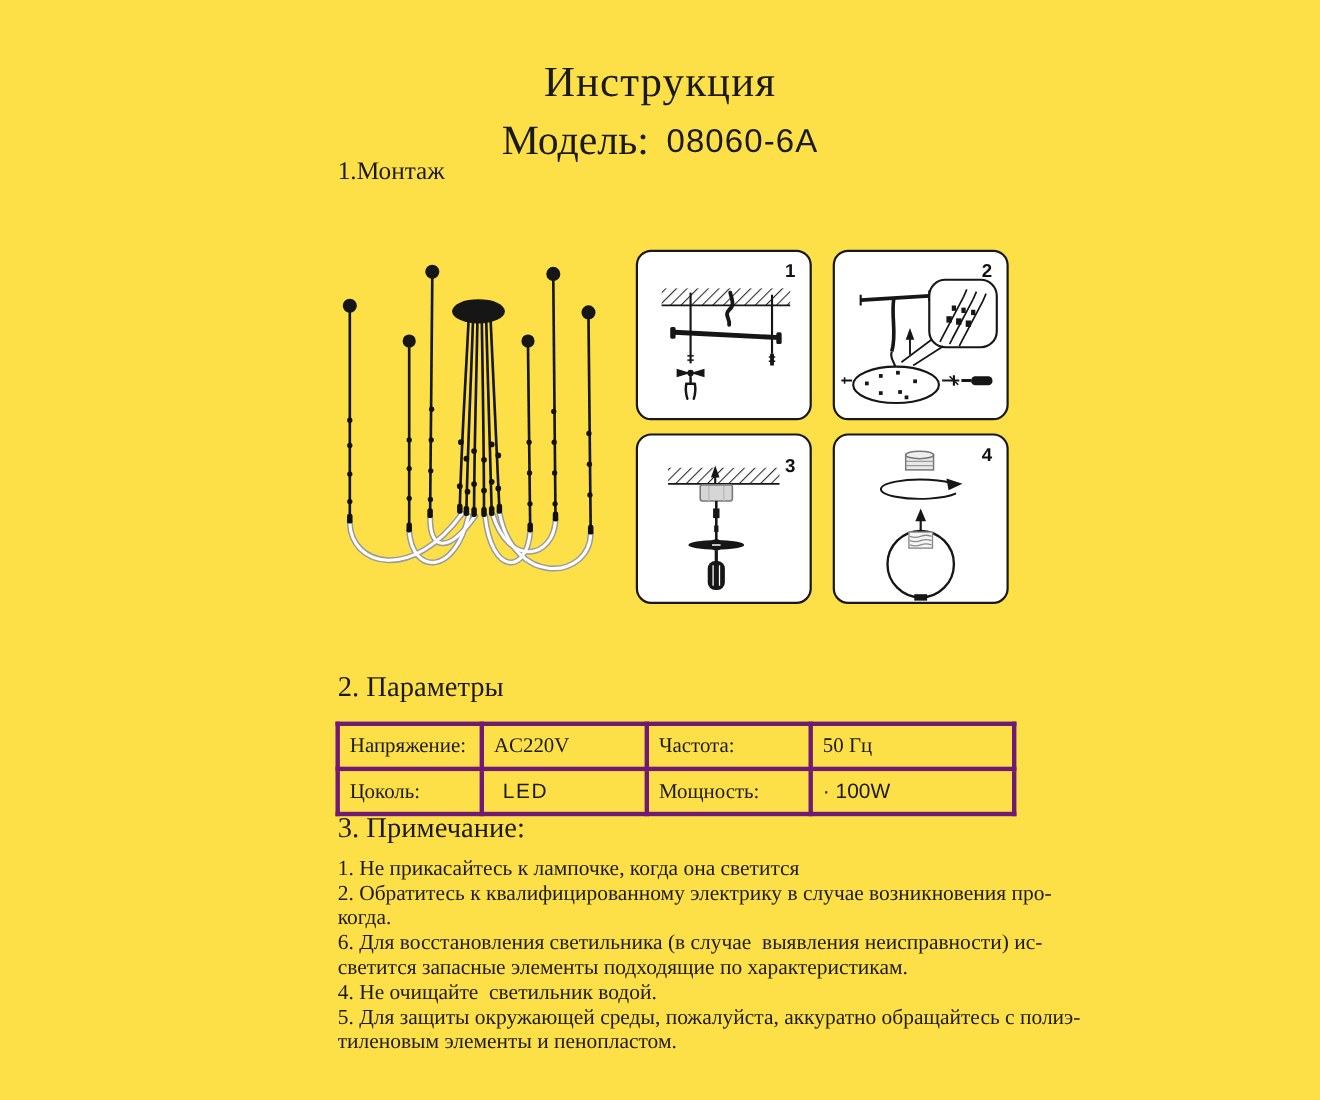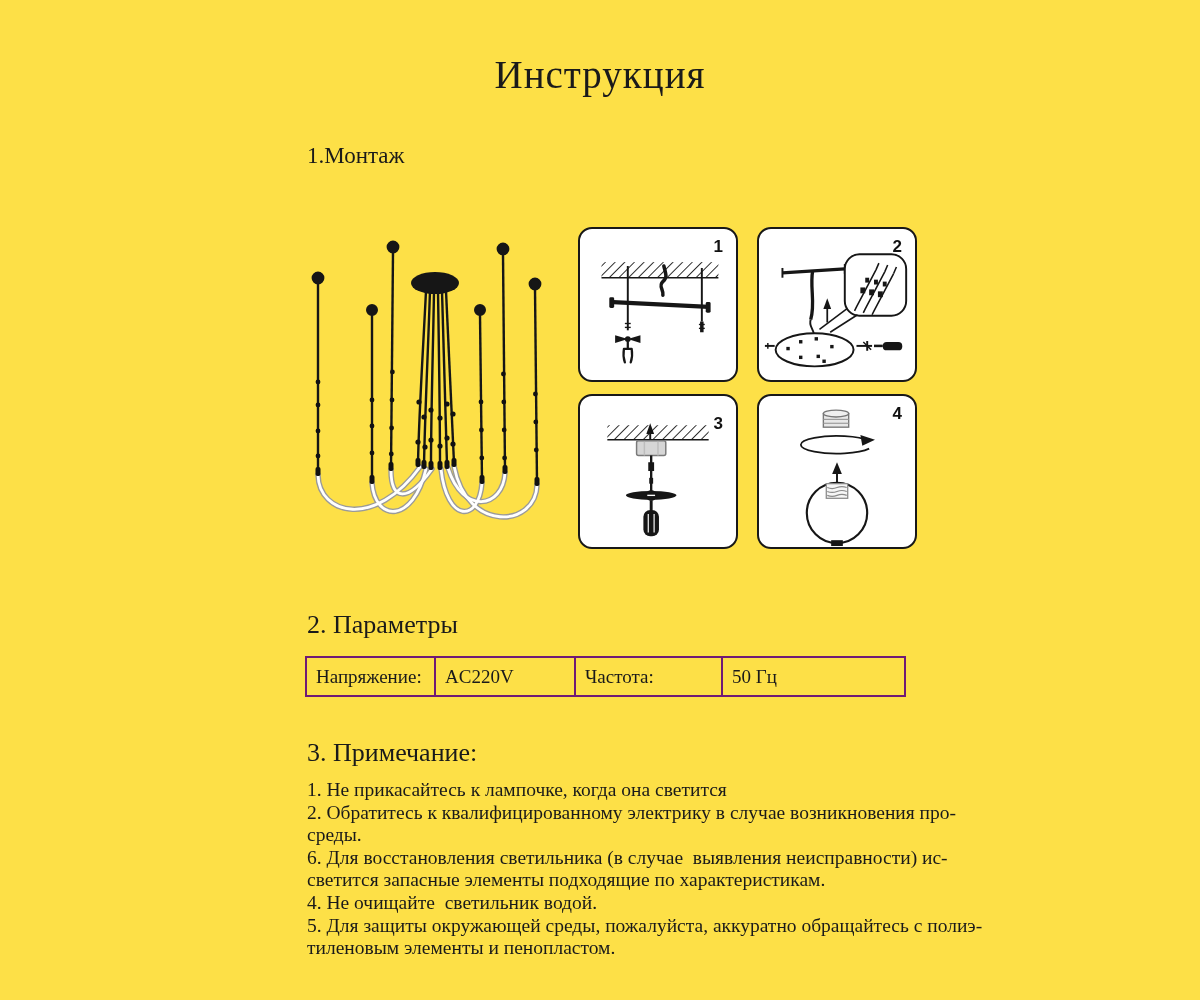--- a/index.html
+++ b/index.html
@@ -13,21 +13,21 @@
         letter-spacing:1px;vertical-align:2px;}
   .montage-heading{position:absolute;left:307px;top:143px;font-size:23px;}
   .figure{position:absolute;}
   .step-box{position:absolute;width:160px;height:155px;border:2px solid #181818;
         border-radius:14px;box-sizing:border-box;background:#fff;}
   .step-num{position:absolute;top:8px;right:13px;font-family:"Liberation Sans",sans-serif;
         font-weight:bold;font-size:17px;color:#111;}
   .step-box svg{position:absolute;left:0;top:0;}
   .params-heading{position:absolute;left:307px;top:610px;font-size:26px;}
   .params-table{position:absolute;left:305px;top:656px;border-collapse:collapse;}
-  .params-table td{border:2px solid #701a75;height:37px;font-size:19px;padding:0 6px 0 9px;
+  .params-table td{border:4px solid #701a75;height:37px;font-size:19px;padding:0 6px 0 9px;
         vertical-align:middle;}
   .c0{width:112px;} .c1{width:123px;} .c2{width:130px;} .c3{width:166px;}
   .val-sans{font-family:"Liberation Sans",sans-serif;}
   .led-cell{padding-left:17px !important;letter-spacing:1.5px;}
   .watt-cell{font-size:17px;}
   .notes-heading{position:absolute;left:307px;top:738px;font-size:26px;}
   .notes{position:absolute;left:307px;top:779px;font-size:19.5px;line-height:22.6px;}
   .note-line{white-space:pre;}
 </style>
 </head>
@@ -37,20 +37,23 @@
 
   <svg width="0" height="0" style="position:absolute">
     <defs>
       <pattern id="hatch" width="7" height="7" patternUnits="userSpaceOnUse" patternTransform="rotate(45)">
         <line x1="0" y1="0" x2="0" y2="7" stroke="#2a2a2a" stroke-width="2"></line>
       </pattern>
     </defs>
   </svg>
 
   <div class="page-title">Инструкция</div>
+  <div class="model-line">
+    <span class="model-label">Модель:</span><span class="model-number">08060-6A</span>
+  </div>
   <div class="montage-heading">1.Монтаж</div>
 
   <svg class="figure" style="left:295px;top:232px" width="270" height="295" viewBox="0 0 270 295">
 
     <g fill="none" stroke="#9a9a9a" stroke-width="5.5" stroke-linecap="round">
       <path d="M 23 243 C 24 283 80 297 125 235"></path>
       <path d="M 77 251 C 80 290 118 292 131 237"></path>
       <path d="M 96 238 C 96 268 112 272 137 237"></path>
       <path d="M 187 251 C 184 290 152 292 146 237"></path>
       <path d="M 210 241 C 208 276 168 284 153 236"></path>
@@ -254,29 +257,35 @@
   <div class="params-heading">2. Параметры</div>
 
   <table class="params-table">
     <tbody>
       <tr>
         <td class="c0">Напряжение:</td>
         <td class="c1">AC220V</td>
         <td class="c2">Частота:</td>
         <td class="c3">50 Гц</td>
       </tr>
+      <tr>
+        <td class="c0">Цоколь:</td>
+        <td class="c1 val-sans led-cell">LED</td>
+        <td class="c2">Мощность:</td>
+        <td class="c3 val-sans watt-cell">· 100W</td>
+      </tr>
     </tbody>
   </table>
 
   <div class="notes-heading">3. Примечание:</div>
 
   <div class="notes">
     <div class="note-line">1. Не прикасайтесь к лампочке, когда она светится</div>
     <div class="note-line">2. Обратитесь к квалифицированному электрику в случае возникновения про-</div>
-    <div class="note-line">среды.</div>
+    <div class="note-line">когда.</div>
     <div class="note-line">6. Для восстановления светильника (в случае  выявления неисправности) ис-</div>
     <div class="note-line">светится запасные элементы подходящие по характеристикам.</div>
     <div class="note-line">4. Не очищайте  светильник водой.</div>
     <div class="note-line">5. Для защиты окружающей среды, пожалуйста, аккуратно обращайтесь с полиэ-</div>
     <div class="note-line">тиленовым элементы и пенопластом.</div>
   </div>
 
 </div>
 
 </body></html>

